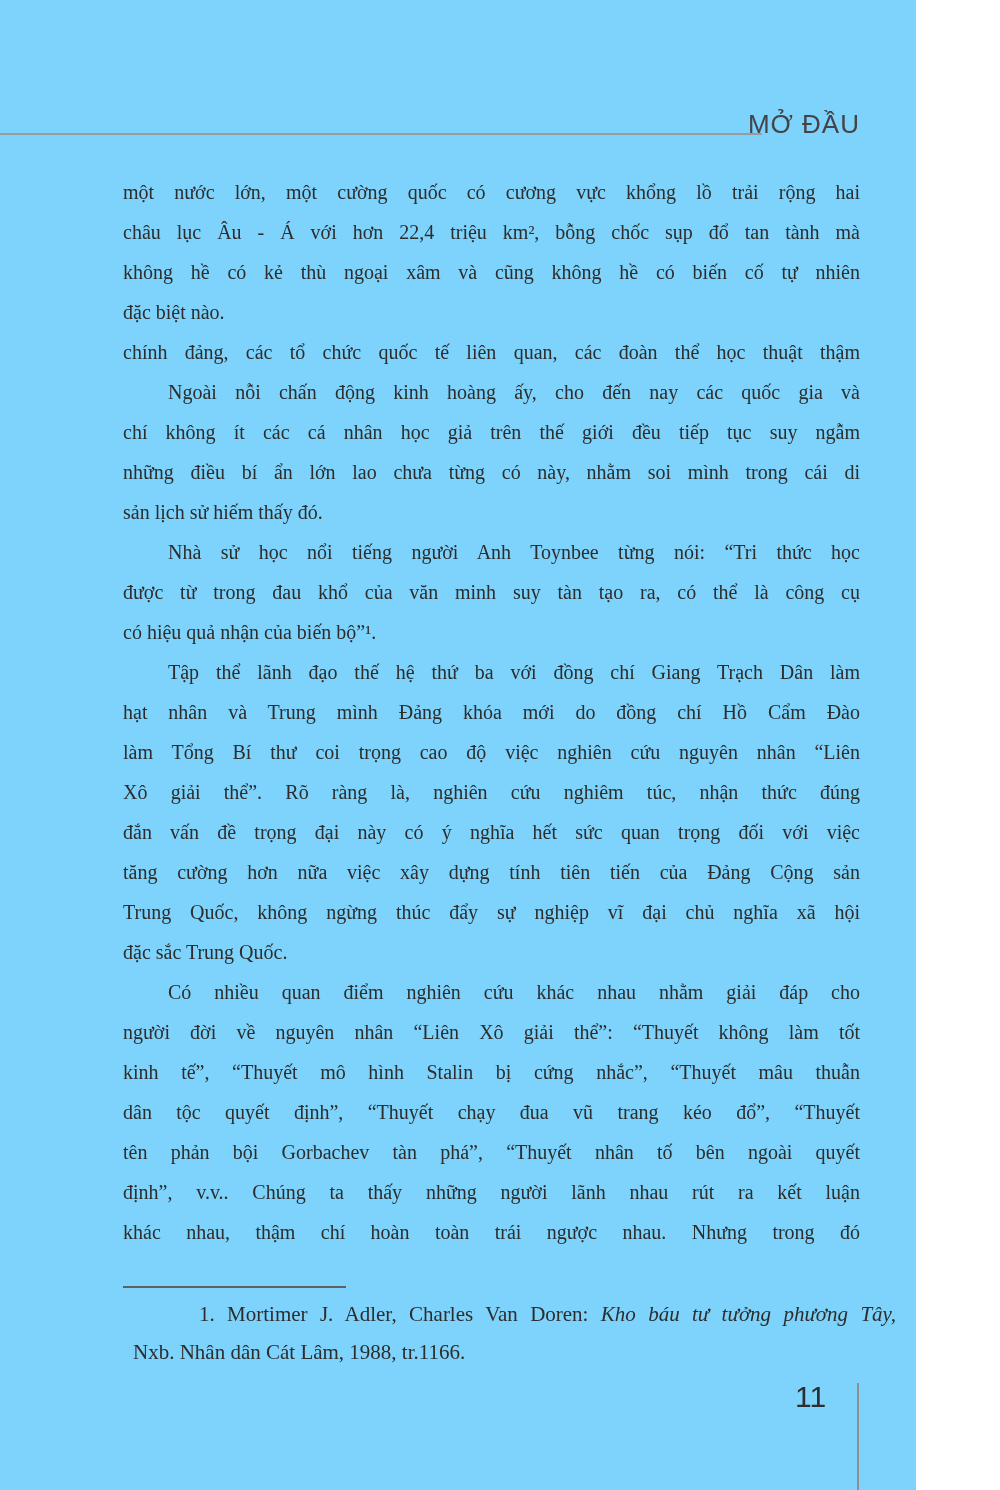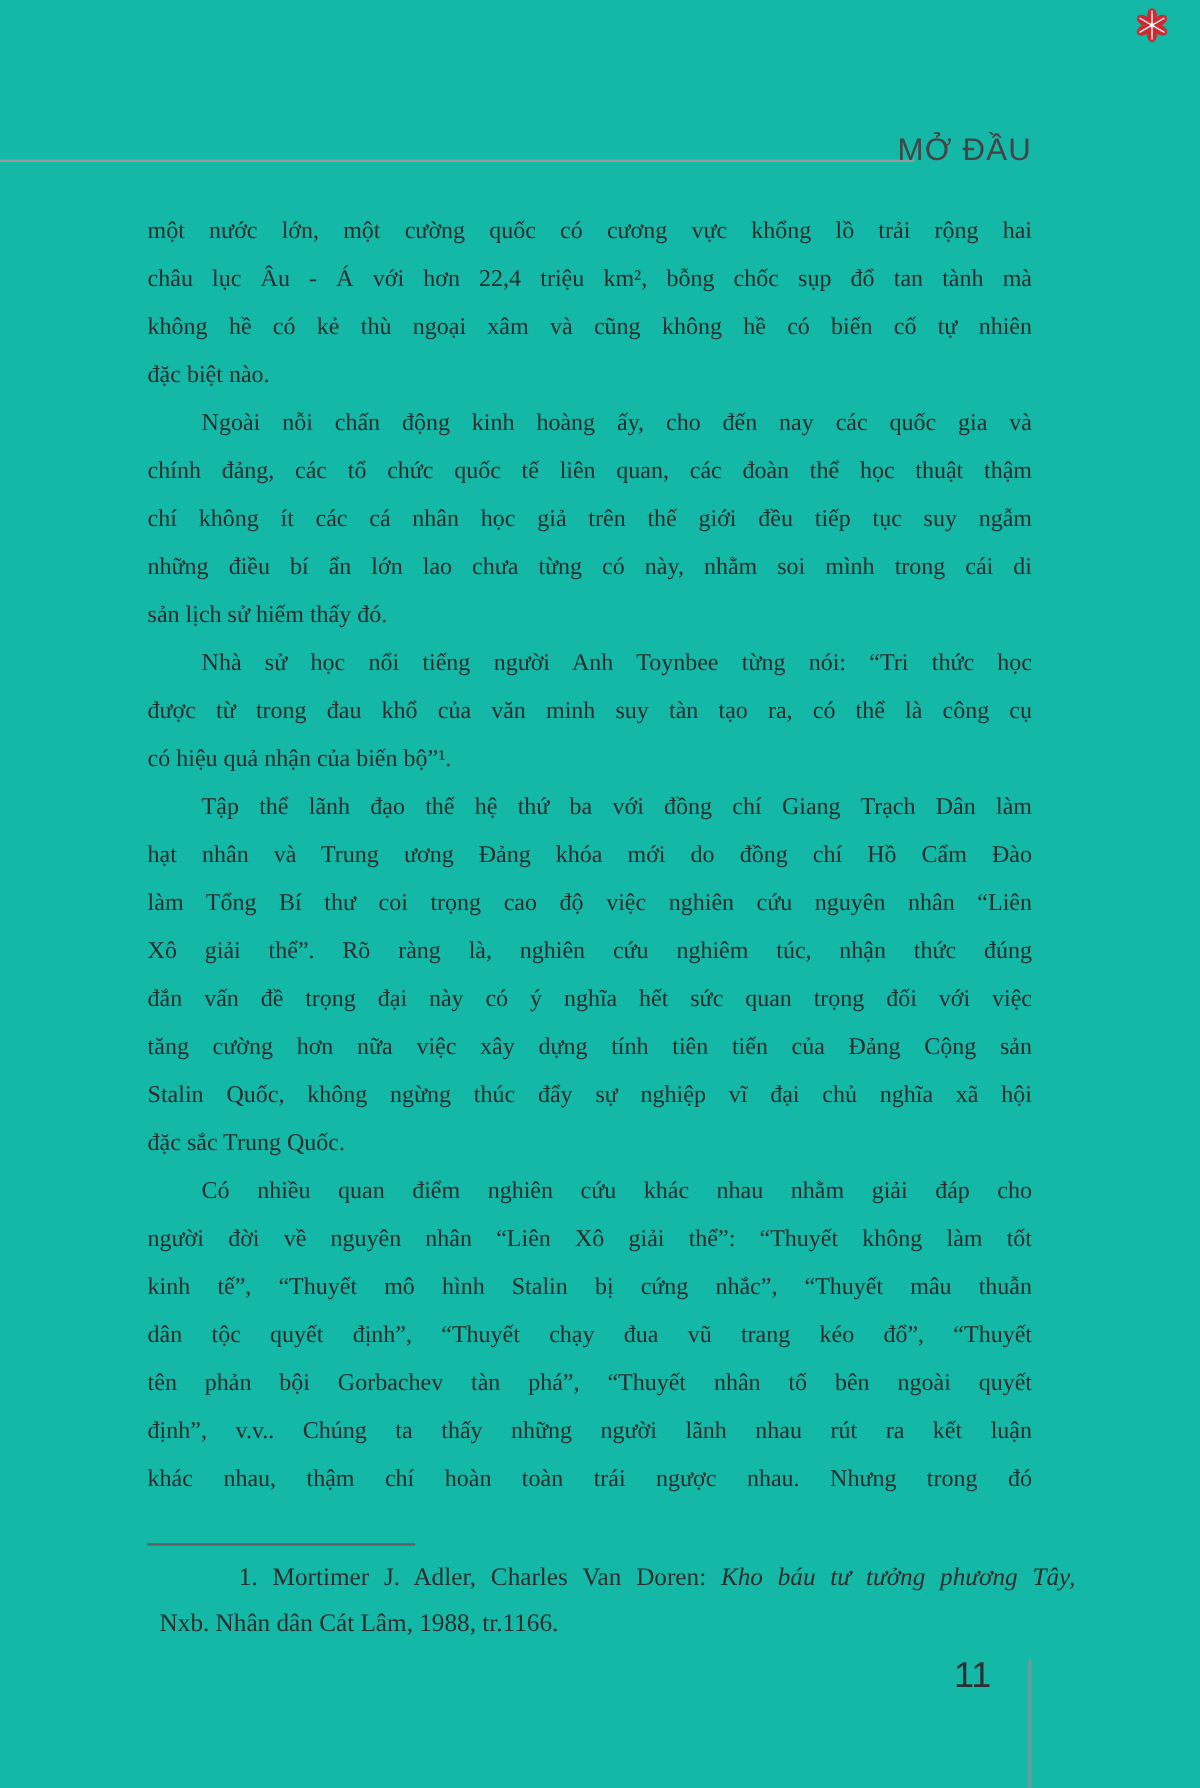--- a/index.html
+++ b/index.html
@@ -1,20 +1,20 @@
 <!DOCTYPE html>
 <html><head>
 <meta charset="utf-8">
 <style>
   html,body { margin:0; padding:0; }
   .page {
     position:relative;
-    width:1000px;
+    width:916px;
     height:1490px;
-    background:#14b8a6;
+    background:#7dd3fc;
     overflow:hidden;
     font-family:"Liberation Serif", serif;
   }
 
   
   .ornament {
     position:absolute;
     left:944px; top:5px;
     width:32px; height:32px;
   }
@@ -135,35 +135,35 @@
   </div>
 
   <div class="header-rule"></div>
   <div class="header-title">MỞ ĐẦU</div>
 
   <div class="body-text">
       <div class="line">một nước lớn, một cường quốc có cương vực khổng lồ trải rộng hai</div>
       <div class="line">châu lục Âu - Á với hơn 22,4 triệu km², bỗng chốc sụp đổ tan tành mà</div>
       <div class="line">không hề có kẻ thù ngoại xâm và cũng không hề có biến cố tự nhiên</div>
       <div class="line last">đặc biệt nào.</div>
+      <div class="line">chính đảng, các tổ chức quốc tế liên quan, các đoàn thể học thuật thậm</div>
       <div class="line indent">Ngoài nỗi chấn động kinh hoàng ấy, cho đến nay các quốc gia và</div>
-      <div class="line">chính đảng, các tổ chức quốc tế liên quan, các đoàn thể học thuật thậm</div>
       <div class="line">chí không ít các cá nhân học giả trên thế giới đều tiếp tục suy ngẫm</div>
       <div class="line">những điều bí ẩn lớn lao chưa từng có này, nhằm soi mình trong cái di</div>
       <div class="line last">sản lịch sử hiếm thấy đó.</div>
       <div class="line indent">Nhà sử học nổi tiếng người Anh Toynbee từng nói: “Tri thức học</div>
       <div class="line">được từ trong đau khổ của văn minh suy tàn tạo ra, có thể là công cụ</div>
       <div class="line last">có hiệu quả nhận của biến bộ”¹.</div>
       <div class="line indent">Tập thể lãnh đạo thế hệ thứ ba với đồng chí Giang Trạch Dân làm</div>
-      <div class="line">hạt nhân và Trung ương Đảng khóa mới do đồng chí Hồ Cẩm Đào</div>
+      <div class="line">hạt nhân và Trung mình Đảng khóa mới do đồng chí Hồ Cẩm Đào</div>
       <div class="line">làm Tổng Bí thư coi trọng cao độ việc nghiên cứu nguyên nhân “Liên</div>
       <div class="line">Xô giải thể”. Rõ ràng là, nghiên cứu nghiêm túc, nhận thức đúng</div>
       <div class="line">đắn vấn đề trọng đại này có ý nghĩa hết sức quan trọng đối với việc</div>
       <div class="line">tăng cường hơn nữa việc xây dựng tính tiên tiến của Đảng Cộng sản</div>
-      <div class="line">Stalin Quốc, không ngừng thúc đẩy sự nghiệp vĩ đại chủ nghĩa xã hội</div>
+      <div class="line">Trung Quốc, không ngừng thúc đẩy sự nghiệp vĩ đại chủ nghĩa xã hội</div>
       <div class="line last">đặc sắc Trung Quốc.</div>
       <div class="line indent">Có nhiều quan điểm nghiên cứu khác nhau nhằm giải đáp cho</div>
       <div class="line">người đời về nguyên nhân “Liên Xô giải thể”: “Thuyết không làm tốt</div>
       <div class="line">kinh tế”, “Thuyết mô hình Stalin bị cứng nhắc”, “Thuyết mâu thuẫn</div>
       <div class="line">dân tộc quyết định”, “Thuyết chạy đua vũ trang kéo đổ”, “Thuyết</div>
       <div class="line">tên phản bội Gorbachev tàn phá”, “Thuyết nhân tố bên ngoài quyết</div>
       <div class="line">định”, v.v.. Chúng ta thấy những người lãnh nhau rút ra kết luận</div>
       <div class="line">khác nhau, thậm chí hoàn toàn trái ngược nhau. Nhưng trong đó</div>
     </div>
 

